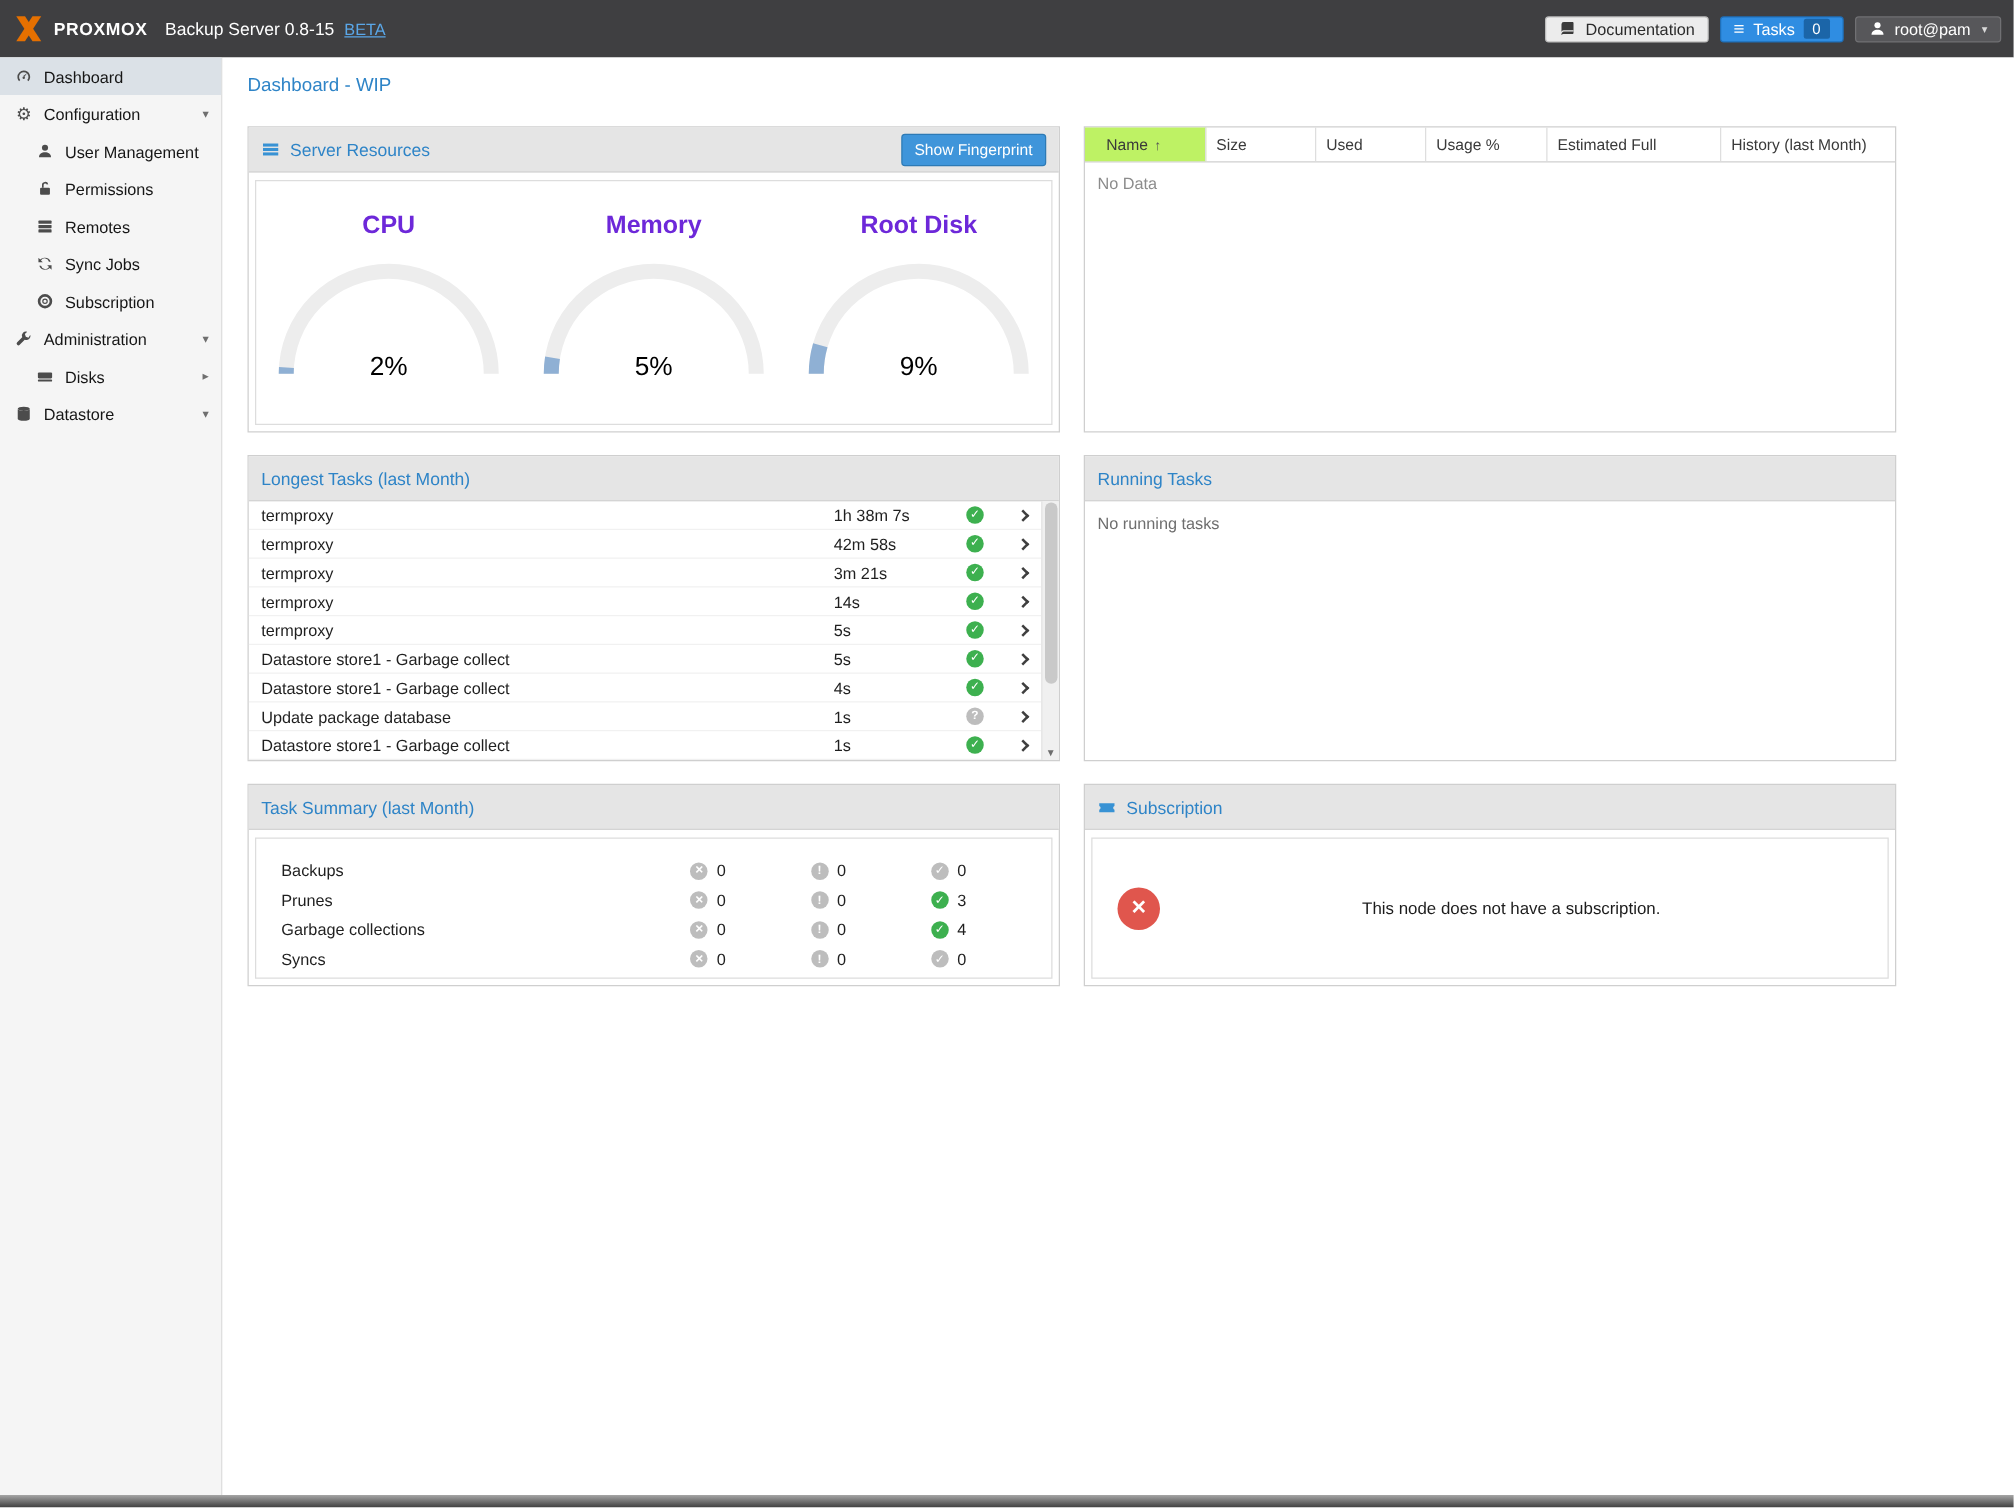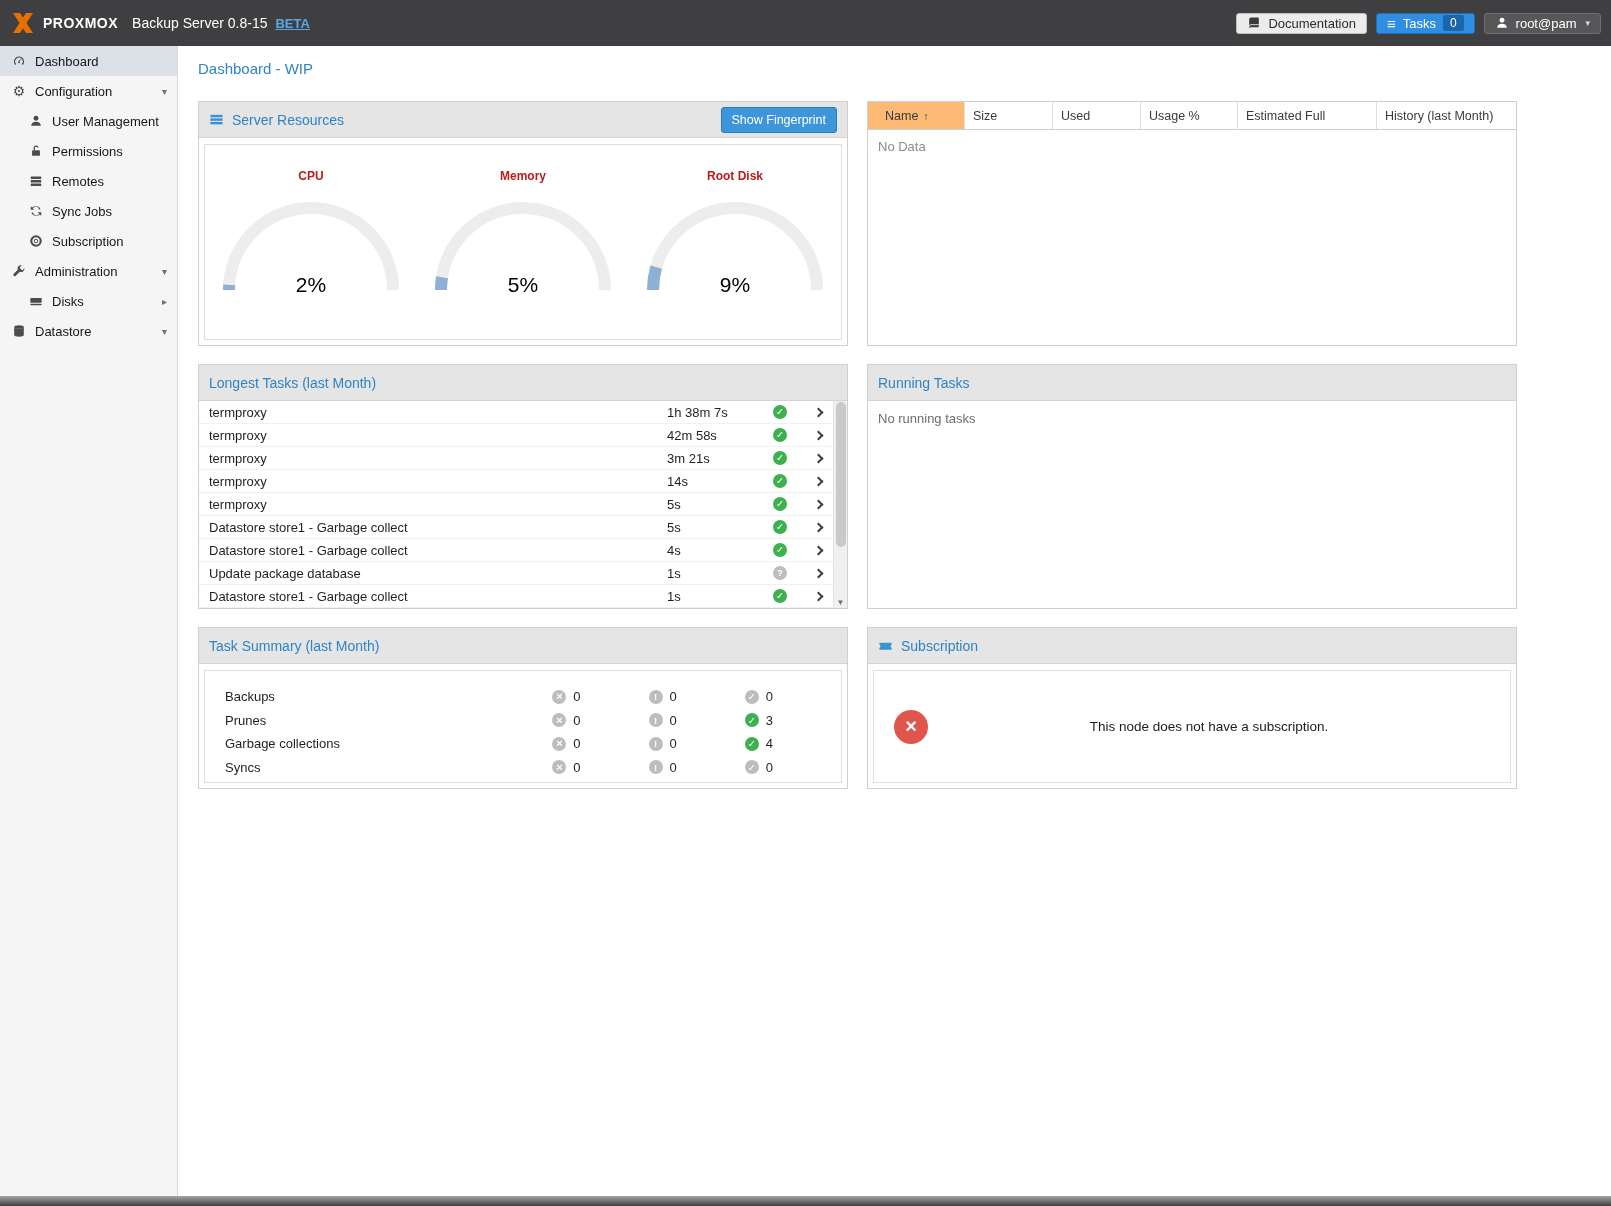--- a/index.html
+++ b/index.html
@@ -10,21 +10,21 @@
     font-family:"Liberation Sans","DejaVu Sans",sans-serif;
     font-size:13px;
   }
 
   
   .topbar { height:46px; background:#3f3f41; display:flex; align-items:center; padding:0 10px; }
   .brand { display:flex; align-items:center; gap:7px; margin-right:14px; cursor:pointer; }
   .brand-x { width:26px; height:26px; }
   .brand-word { color:#fff; font-weight:bold; font-size:14px; letter-spacing:.5px; }
   .app-title { color:#fff; font-size:14px; }
-  .beta { color:#5aa7e8; text-decoration:underline; margin-left:8px; font-size:13px; cursor:pointer;font-weight:bold; }
+  .beta { color:#5aa7e8; text-decoration:underline; margin-left:8px; font-size:13px; cursor:pointer; }
   .topbar-right { margin-left:auto; display:flex; align-items:center; gap:9px; }
   .tb-btn { height:21px; border-radius:3px; display:flex; align-items:center; gap:7px; padding:0 10px; font-size:13px; cursor:pointer; }
   .tb-doc { background:#ececec; border:1px solid #bdbdbd; color:#2b2b2b; }
   .tb-tasks { background:#2f8de2; border:1px solid #1f6fb8; color:#fff; }
   .tb-badge { background:#1b65a8; border-radius:2px; padding:1px 7px; font-size:12px; }
   .tb-user { background:#57575a; border:1px solid #707073; color:#fff; }
   .tb-caret { font-size:9px; color:#d9d9d9; margin-left:2px; }
   .hi { width:14px; height:14px; }
   .tasks-glyph { font-size:15px; line-height:1; }
 
@@ -47,30 +47,30 @@
   .panel-hd { height:36px; min-height:36px; background:#e5e5e5; border-bottom:1px solid #d4d4d4; display:flex; align-items:center; gap:8px; padding:0 10px; }
   .panel-title { color:#2e84c7; font-size:14px; }
   .pi { width:15px; height:15px; fill:#3892d4; flex:0 0 15px; }
   .fingerprint-btn { margin-left:auto; height:26px; background:#3f95da; border:1px solid #2d7ab5; color:#fff; border-radius:3px; padding:0 10px; font-size:12.5px; cursor:pointer; }
   .panel-bd { flex:1; position:relative; min-height:0; }
   .inset { margin:6px 5px 5px 5px; border:1px solid #ddd; }
 
   
   .gauges { display:flex; justify-content:space-around; padding-top:24px; }
   .gauge { width:200px; text-align:center; position:relative; }
-  .gauge-title { font-size:12px; font-weight:bold; color:#b91c1c; margin-bottom:14px; }
+  .gauge-title { font-size:20px; font-weight:bold; color:#6d28d9; margin-bottom:14px; }
   .gauge svg { display:block; margin:0 auto; width:190px; height:100px; }
   .gauge-track { fill:none; stroke:#ededed; stroke-width:12; }
   .gauge-fill { fill:none; stroke:#8fb0d4; stroke-width:12; }
   .gauge-value { position:absolute; left:0; right:0; bottom:0; font-size:21px; color:#000; }
 
   
   .dtable-hd { display:flex; height:28px; border-bottom:1px solid #cfcfcf; }
   .th { display:flex; align-items:center; gap:5px; padding:0 8px; border-right:1px solid #dedede; font-size:12.5px; color:#3a3a3a; cursor:pointer; }
-  .th.sorted { background:#fdba74;padding-left:17px; }
+  .th.sorted { background:#bef264;padding-left:17px; }
   .sort-arrow::after { content:"↑"; color:#555; font-size:11px; }
   .w-name{width:97px} .w-size{width:88px} .w-used{width:88px}
   .w-usage{width:97px} .w-est{width:139px} .w-hist{flex:1;border-right:none}
   .no-data { padding:9px 10px; color:#8c8c8c; }
 
   
   .lt-rows { position:absolute; top:0; left:0; right:14px; bottom:0; overflow:hidden; }
   .task-row { display:flex; align-items:center; height:23px; border-bottom:1px solid #f1f1f1; padding:0 2px 0 10px; cursor:pointer; }
   .task-name { flex:1; white-space:nowrap; overflow:hidden; }
   .task-duration { width:106px; }

